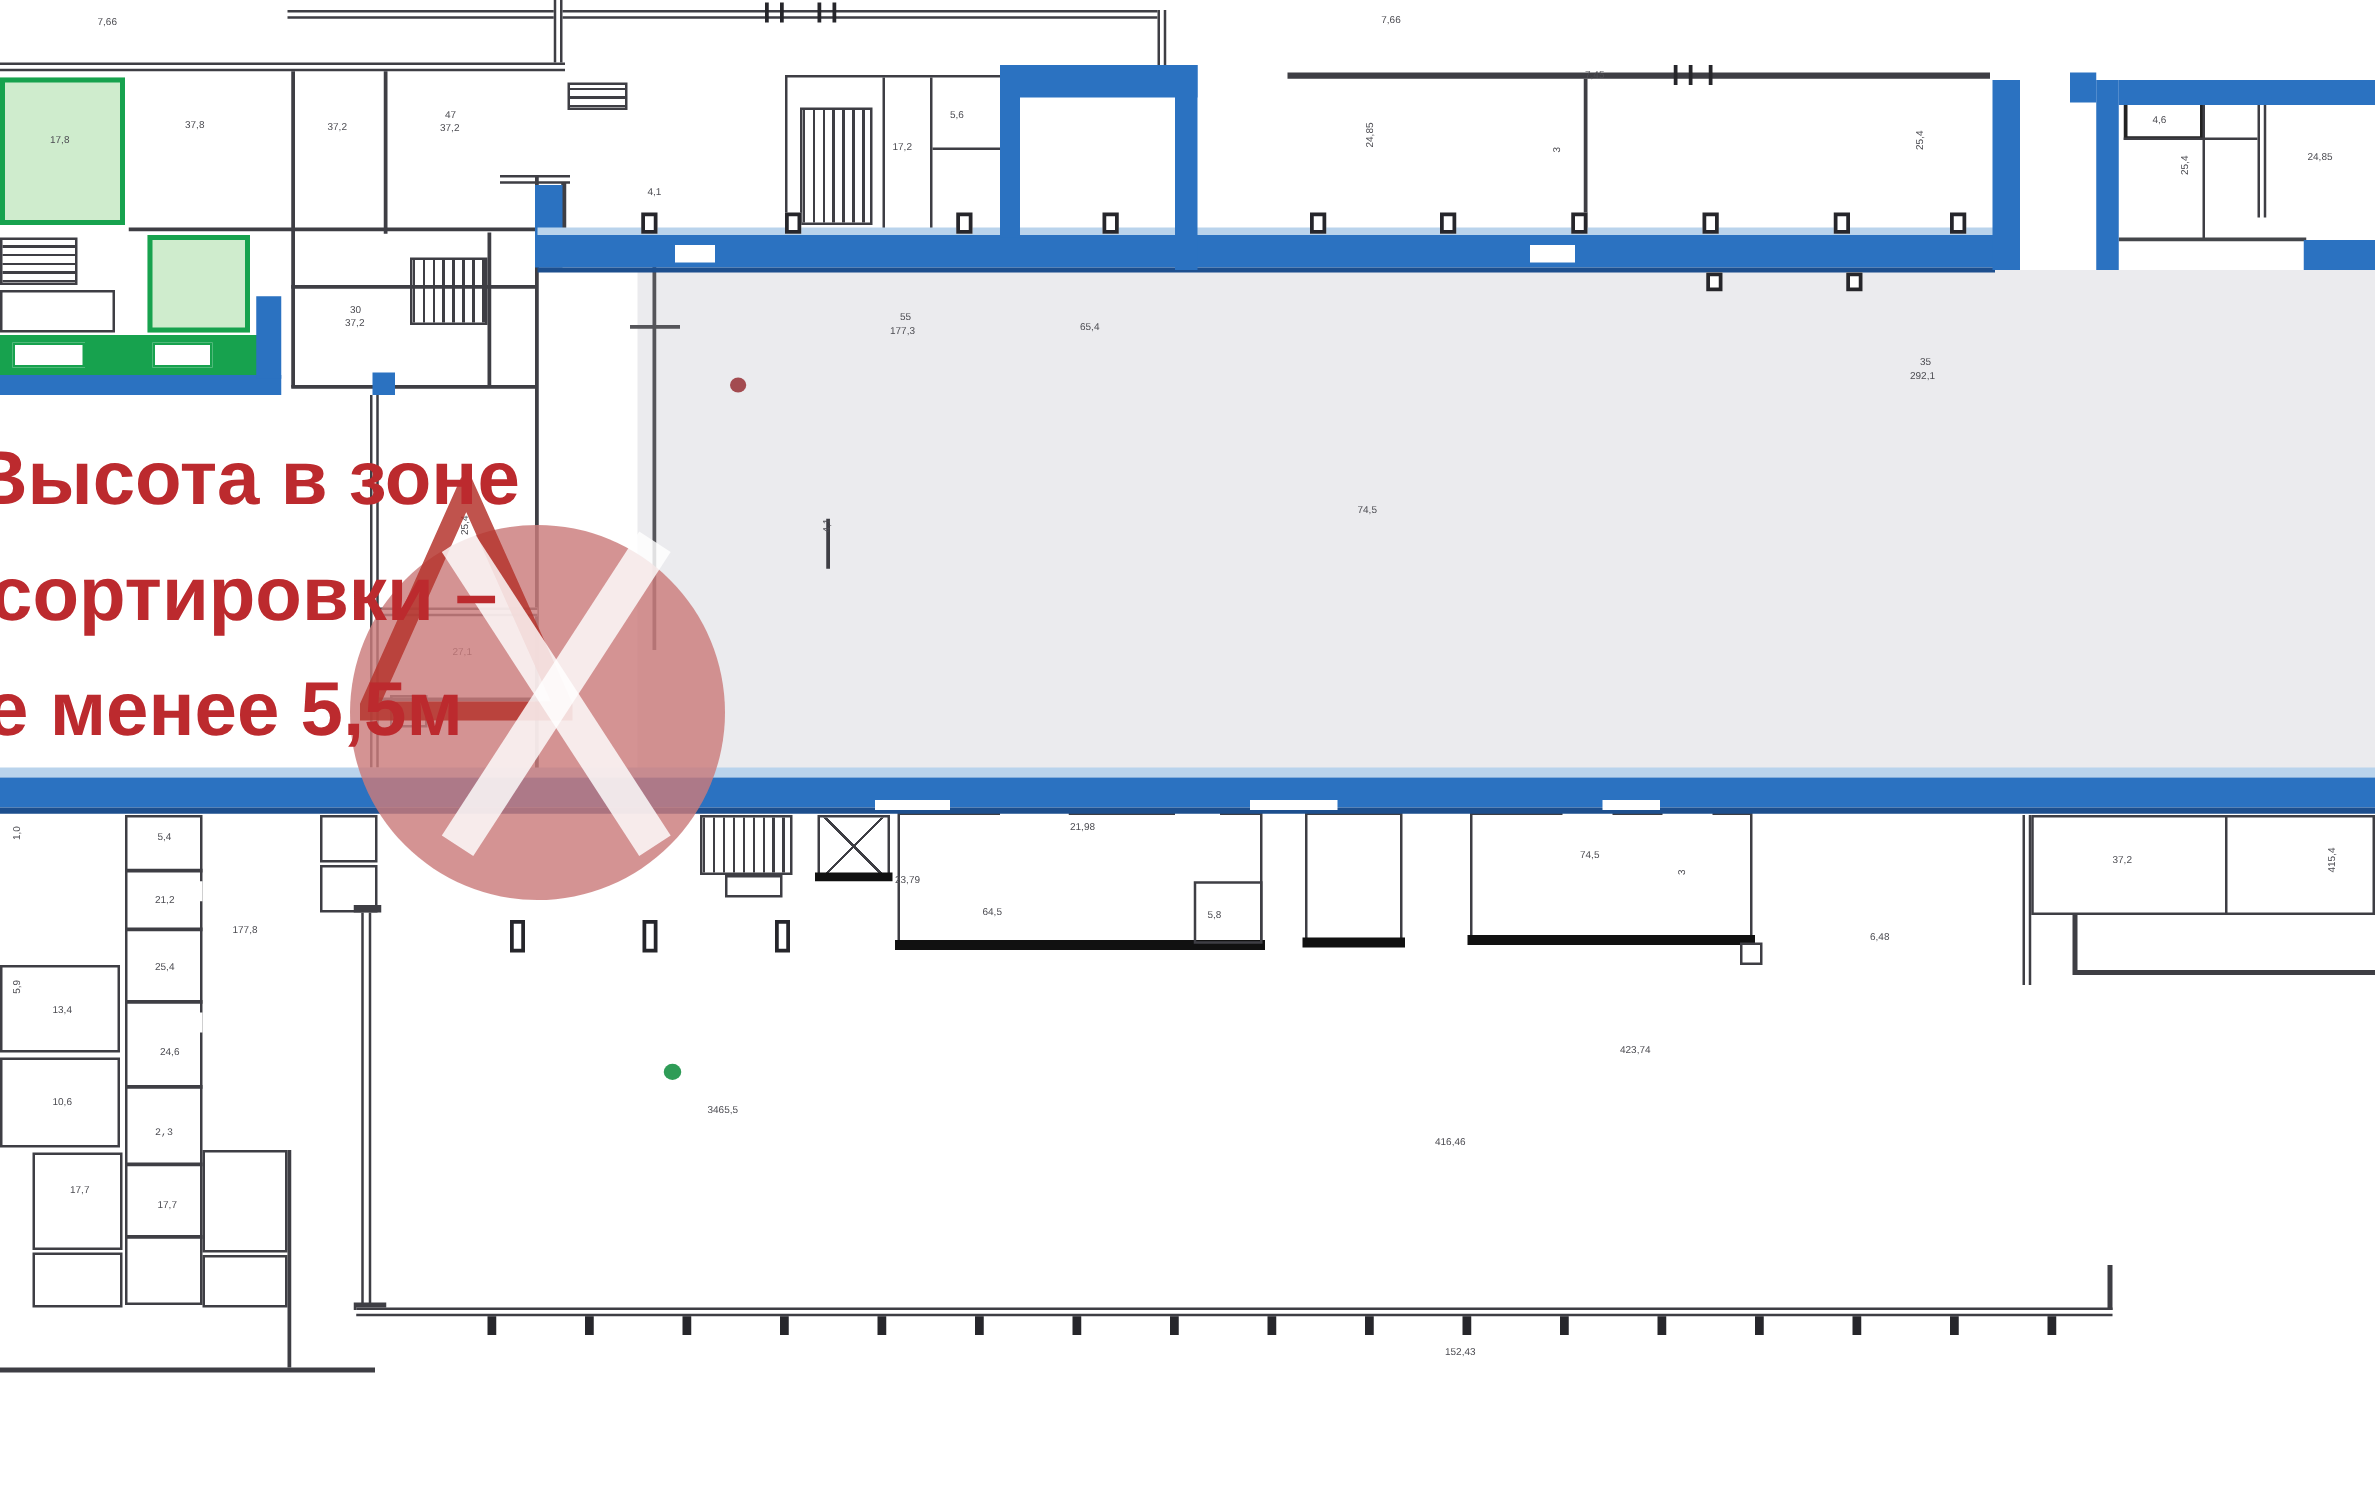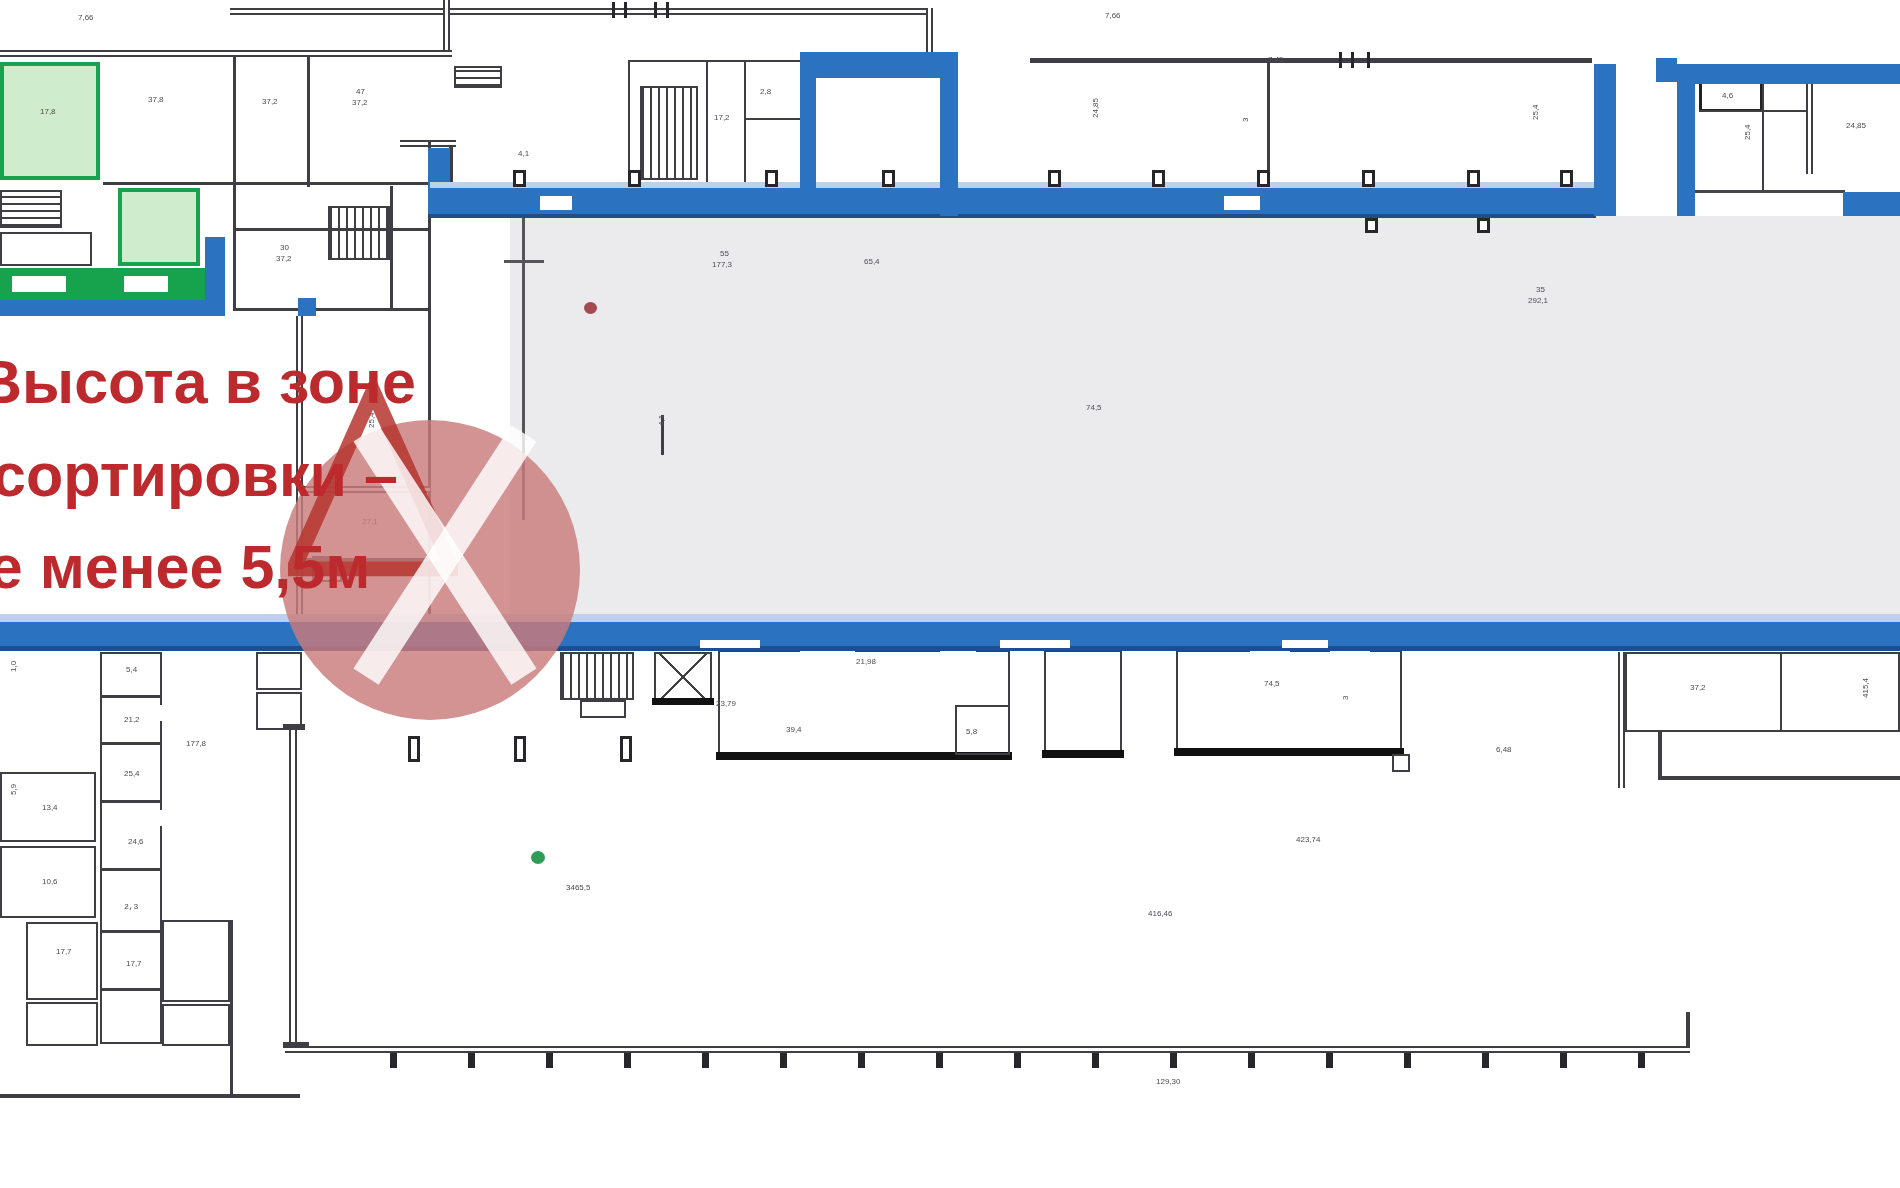--- a/index.html
+++ b/index.html
@@ -197,60 +197,60 @@
     <span class="lab" style="left: 1105px; top: 12px;">7,66</span>
     <span class="lab" style="left: 1268px; top: 56px;">7,45</span>
     <span class="lab" style="left: 148px; top: 96px;">37,8</span>
     <span class="lab" style="left: 40px; top: 108px;">17,8</span>
     <span class="lab" style="left: 262px; top: 98px;">37,2</span>
     <span class="lab" style="left: 356px; top: 88px;">47</span>
     <span class="lab" style="left: 352px; top: 99px;">37,2</span>
     <span class="lab" style="left: 280px; top: 244px;">30</span>
     <span class="lab" style="left: 276px; top: 255px;">37,2</span>
     <span class="lab" style="left: 714px; top: 114px;">17,2</span>
-    <span class="lab" style="left: 760px; top: 88px;">2,8</span>
+    <span class="lab" style="left: 760px; top: 88px;">5,6</span>
     <span class="lab" style="left: 518px; top: 150px;">4,1</span>
     <span class="lab r" style="left: 1092px; top: 118px;">24,85</span>
     <span class="lab r" style="left: 1242px; top: 122px;">3</span>
     <span class="lab r" style="left: 1532px; top: 120px;">25,4</span>
     <span class="lab" style="left: 1722px; top: 92px;">4,6</span>
     <span class="lab r" style="left: 1744px; top: 140px;">25,4</span>
     <span class="lab" style="left: 1846px; top: 122px;">24,85</span>
     <span class="lab" style="left: 720px; top: 250px;">55</span>
     <span class="lab" style="left: 712px; top: 261px;">177,3</span>
     <span class="lab" style="left: 864px; top: 258px;">65,4</span>
     <span class="lab" style="left: 1536px; top: 286px;">35</span>
     <span class="lab" style="left: 1528px; top: 297px;">292,1</span>
     <span class="lab" style="left: 1086px; top: 404px;">74,5</span>
     <span class="lab r" style="left: 658px; top: 426px;">4,1</span>
     <span class="lab r" style="left: 368px; top: 428px;">25,4</span>
     <span class="lab" style="left: 362px; top: 518px;">27,1</span>
     <span class="lab" style="left: 856px; top: 658px;">21,98</span>
-    <span class="lab" style="left: 786px; top: 726px;">39,4</span>
+    <span class="lab" style="left: 786px; top: 726px;">64,5</span>
     <span class="lab" style="left: 966px; top: 728px;">5,8</span>
     <span class="lab" style="left: 1264px; top: 680px;">74,5</span>
     <span class="lab" style="left: 1496px; top: 746px;">6,48</span>
     <span class="lab" style="left: 1690px; top: 684px;">37,2</span>
     <span class="lab r" style="left: 1862px; top: 698px;">415,4</span>
     <span class="lab r" style="left: 1342px; top: 700px;">3</span>
     <span class="lab" style="left: 716px; top: 700px;">23,79</span>
     <span class="lab" style="left: 126px; top: 666px;">5,4</span>
     <span class="lab" style="left: 124px; top: 716px;">21,2</span>
     <span class="lab" style="left: 124px; top: 770px;">25,4</span>
     <span class="lab" style="left: 128px; top: 838px; text-align: center;">24,6</span>
     <span class="lab" style="left: 124px; top: 903px; font-family: Liberation Mono, monospace;">2,3</span>
     <span class="lab" style="left: 126px; top: 960px;">17,7</span>
     <span class="lab" style="left: 186px; top: 740px;">177,8</span>
     <span class="lab" style="left: 42px; top: 804px;">13,4</span>
     <span class="lab" style="left: 42px; top: 878px;">10,6</span>
     <span class="lab" style="left: 56px; top: 948px;">17,7</span>
     <span class="lab" style="left: 566px; top: 884px;">3465,5</span>
     <span class="lab" style="left: 1148px; top: 910px;">416,46</span>
     <span class="lab" style="left: 1296px; top: 836px;">423,74</span>
-    <span class="lab" style="left: 1156px; top: 1078px;">129,30</span>
+    <span class="lab" style="left: 1156px; top: 1078px;">152,43</span>
     <span class="lab r" style="left: 10px; top: 672px;">1,0</span>
     <span class="lab r" style="left: 10px; top: 795px;">5,9</span>
     <div class="dot" style="left: 584px; top: 302px; width: 13px; height: 12px; background: rgb(163, 75, 80);"></div>
     <div class="dot" style="left: 531px; top: 851px; width: 14px; height: 13px; background: rgb(47, 156, 87);"></div>
     <div class="col" style="left: 513px; top: 170px; width: 13px; height: 17px;"></div>
     <div class="col" style="left: 628px; top: 170px; width: 13px; height: 17px;"></div>
     <div class="col" style="left: 765px; top: 170px; width: 13px; height: 17px;"></div>
     <div class="col" style="left: 882px; top: 170px; width: 13px; height: 17px;"></div>
     <div class="col" style="left: 1048px; top: 170px; width: 13px; height: 17px;"></div>
     <div class="col" style="left: 1152px; top: 170px; width: 13px; height: 17px;"></div>

